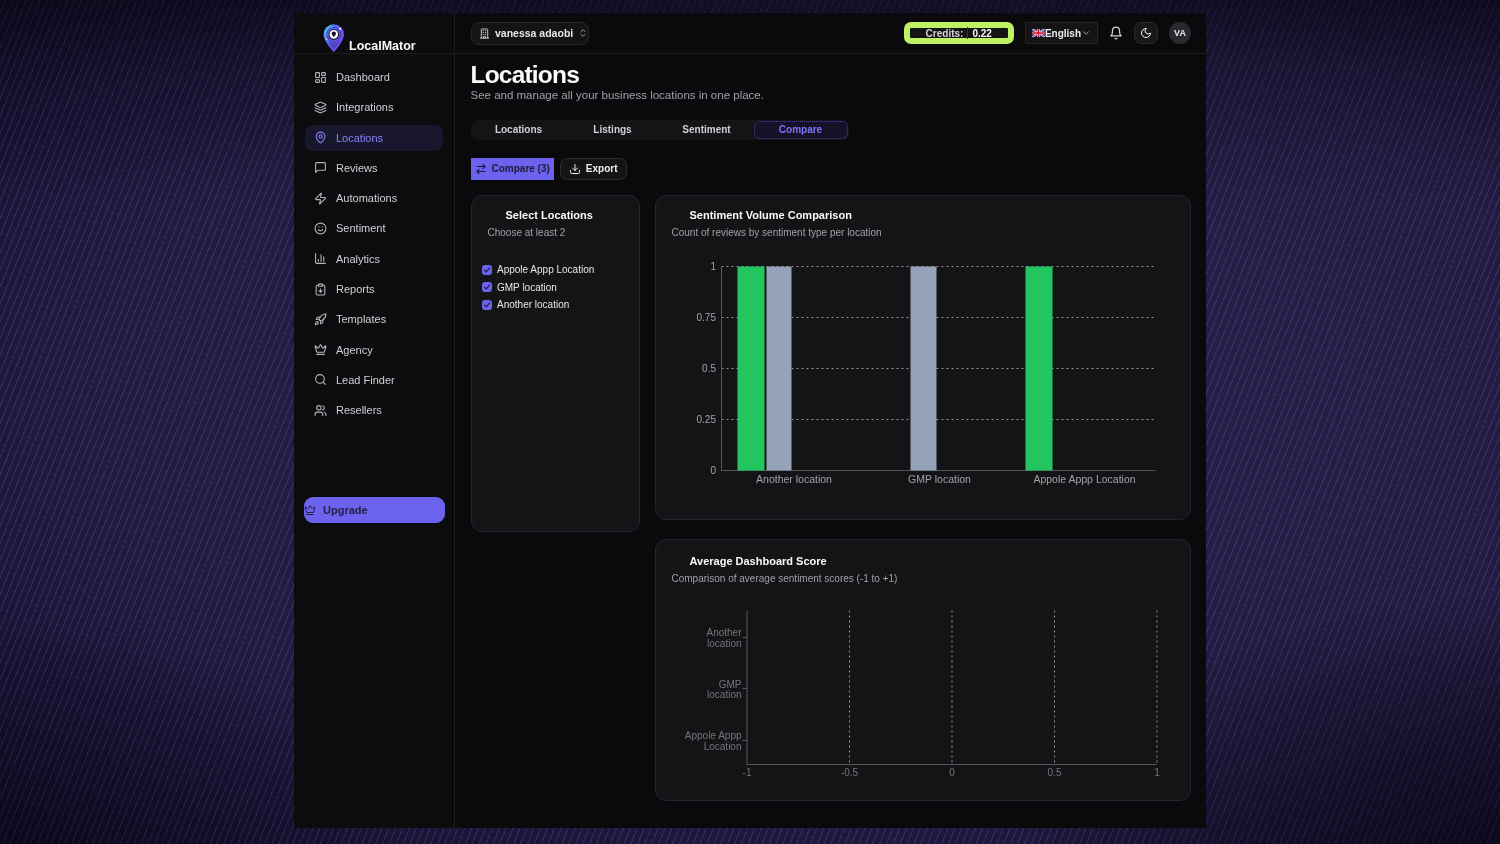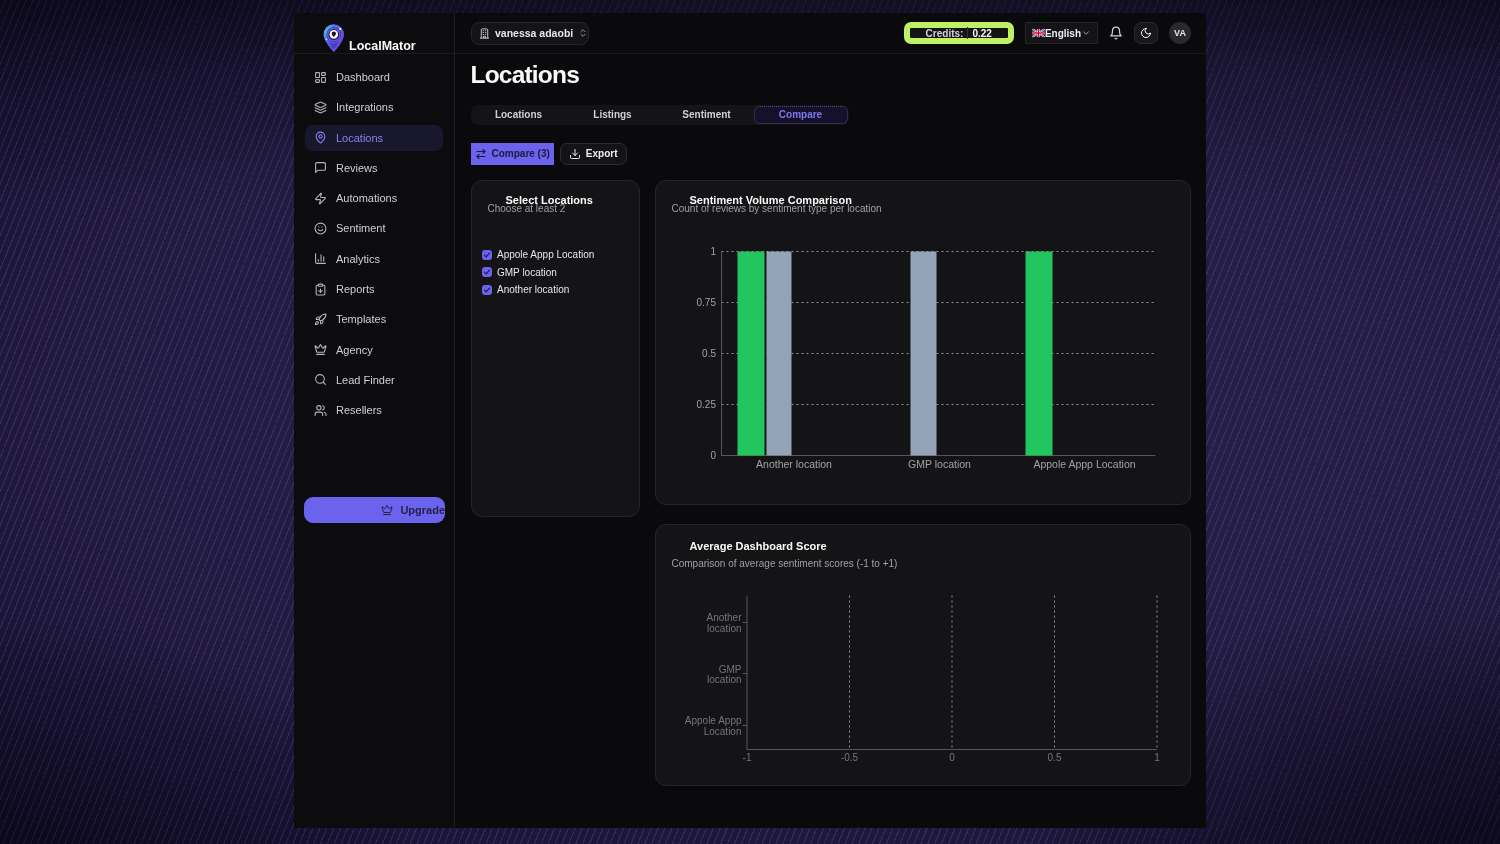--- a/index.html
+++ b/index.html
@@ -21,21 +21,21 @@
 
 .sidebar { width:161px; flex:0 0 161px; background:#0c0c0e; border-right:1px solid #1d1d21; position:relative; }
 .logo-row { height:41px; border-bottom:1px solid #1b1b1f; display:flex; align-items:flex-end; padding-left:29px; gap:4px; }
 .logo-row svg { display:block; }
 .logo-text { color:#fafafa; font-size:12.5px; font-weight:700; letter-spacing:0px; }
 nav { padding:10px 11px 0; }
 .nav-item { display:flex; align-items:center; gap:9px; height:26px; padding:0 9px; border-radius:8px; margin-bottom:4.3px; color:#cfd0d5; font-size:11px; font-weight:500; }
 .nav-item svg { width:13px; height:13px; flex:0 0 13px; color:#b4b5bc; }
 .nav-item.active { background:rgba(103,92,240,0.14); color:#8781f5; }
 .nav-item.active svg { color:#8781f5; }
-.upgrade { position:absolute; left:10px; top:484px; width:141px; height:26px; background:#6b63ee; border:none; border-radius:9px; color:#252047; font-size:11px; font-weight:700; display:flex; align-items:center; justify-content:flex-end; gap:7px; font-family:"Liberation Sans", sans-serif; }
+.upgrade { position:absolute; left:10px; top:484px; width:141px; height:26px; background:#6b63ee; border:none; border-radius:9px; color:#252047; font-size:11px; font-weight:700; display:flex; align-items:center; justify-content:flex-start; gap:7px; font-family:"Liberation Sans", sans-serif; }
 .upgrade svg { width:12px; height:12px; }
 
 .main { flex:1; display:flex; flex-direction:column; min-width:0; }
 .topbar { height:41px; border-bottom:1px solid #1b1b1f; display:flex; align-items:center; justify-content:space-between; padding:0 15px 0 16px; }
 .ws-select { width:118px; height:23px; background:#141417; border:1px solid #27272b; border-radius:8px; display:flex; align-items:center; padding:0 7px; gap:5px; color:#e7e7ea; font-size:10.5px; font-weight:600; white-space:nowrap; overflow:hidden; }
 .ws-select svg { color:#d4d4d8; flex:0 0 auto; }
 .ws-select .chev { margin-left:auto; color:#9b9ba2; }
 .top-right { display:flex; align-items:center; gap:11px; }
 .credits { height:22px; background:#141417; border:6px solid #bef264; border-radius:7px; display:flex; align-items:center; padding:0 16px; gap:4px; }
 .credits .lbl { color:#d4d4d8; font-size:10px; font-weight:600; }
@@ -56,21 +56,21 @@
 .sec-row { margin-top:16px; display:flex; justify-content:space-between; align-items:flex-start; }
 .sec-row h2 { color:#fafafa; font-size:13.5px; font-weight:700; line-height:17px; }
 .sec-sub { color:#9fa0a8; font-size:10px; line-height:13px; margin-top:4px; }
 .btns { display:flex; gap:6px; margin-top:2px; }
 .btn-compare { height:22px; padding:0 4px; background:#6b63ee; border:none; border-radius:0; color:#1d1a38; font-size:10px; font-weight:700; display:flex; align-items:center; gap:5px; font-family:"Liberation Sans", sans-serif; }
 .btn-export { height:22px; padding:6px 8px; background:#141417; border:1px solid #2c2c31; border-radius:7px; color:#ededf0; font-size:10px; font-weight:600; display:flex; align-items:center; gap:5px; font-family:"Liberation Sans", sans-serif; }
 .grid { margin-top:15.5px; display:flex; gap:15px; align-items:flex-start; }
 .card { background:#141416; border:1px solid #232334; border-radius:11px; position:relative; }
 .sel-card { width:169px; height:337px; }
 .card-title { position:absolute; left:16px; top:13px; color:#fafafa; font-size:11px; font-weight:700;padding-left:18px; }
-.card-sub { position:absolute; left:16px; top:22px; color:#9fa0a8; font-size:10px; }
+.card-sub { position:absolute; left:16px; top:31px; color:#9fa0a8; font-size:10px; }
 .checks { position:absolute; left:10.5px; top:68.5px; }
 .chk-row { display:flex; align-items:center; gap:5px; height:10px; margin-bottom:7.7px; }
 .chk { width:10px; height:10px; border-radius:3px; background:#6b63ee; display:flex; align-items:center; justify-content:center; }
 .chk svg { width:8px; height:8px; }
 .chk-lbl { color:#e6e6e9; font-size:10px; }
 .rcol { flex:1; display:flex; flex-direction:column; gap:18.5px; }
 .chart-card1 { height:325px; }
 .chart-card2 { height:262px; }
 .chart-card2 .card-title { top:15px; }
 .chart-card2 .card-sub { top:33px; }
@@ -225,20 +225,21 @@
         <div class="moon-btn">
             <svg width="12" height="12" viewBox="0 0 24 24" fill="none" stroke="currentColor" stroke-width="2" stroke-linecap="round" stroke-linejoin="round">
               <path d="M12 3a6 6 0 0 0 9 9 9 9 0 1 1-9-9Z"></path>
             </svg>
           </div>
         <div class="avatar">VA</div>
       </div>
     </div>
     <div class="content">
       <h1>Locations</h1>
+      <div class="h-sub">See and manage all your business locations in one place.</div>
       <div class="tabs">
         <div class="tab">Locations</div>
         <div class="tab">Listings</div>
         <div class="tab">Sentiment</div>
         <div class="tab active">Compare</div>
       </div>
       <div class="sec-row">
         <div class="btns">
           <button class="btn-compare"><svg width="12" height="12" viewBox="0 0 24 24" fill="none" stroke="currentColor" stroke-width="2.2" stroke-linecap="round" stroke-linejoin="round">
                 <path d="m16 3 4 4-4 4"></path>

